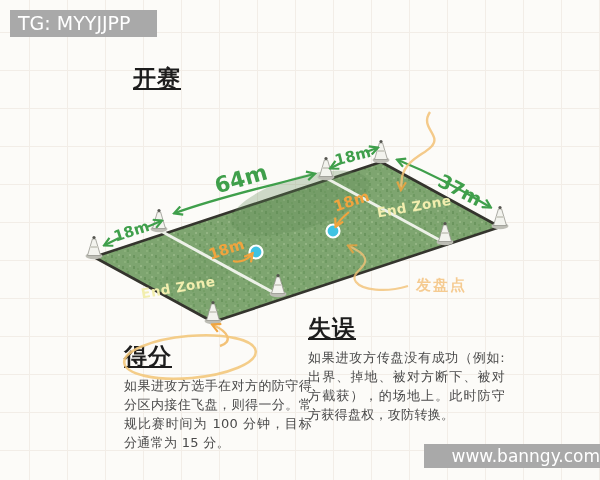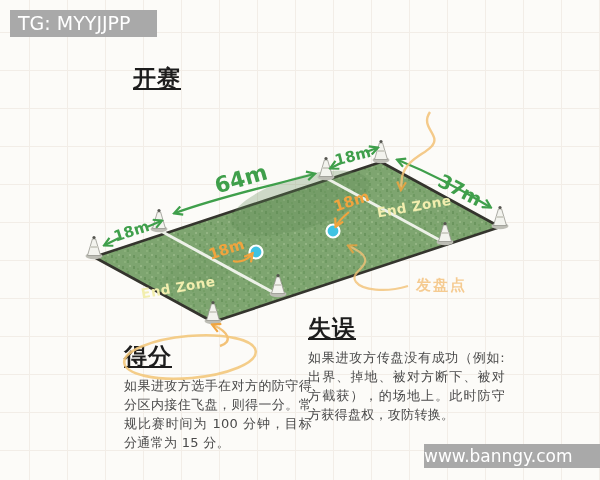--- a/index.html
+++ b/index.html
@@ -16,21 +16,21 @@
     font-family:"DejaVu Sans","Liberation Sans",sans-serif;
   }
   .wm{
     position:absolute;
     background:#a9a9a9;
     color:#ffffff;
     white-space:nowrap;
     overflow:hidden;
   }
   .wm.tl{left:10px;top:10px;width:139px;height:27px;font-size:19px;line-height:27px;padding-left:8px;}
-  .wm.br{left:424px;top:444px;width:176px;height:24px;font-size:17px;line-height:24px;text-align:left;}
+  .wm.br{left:424px;top:444px;width:176px;height:24px;font-size:17px;line-height:24px;text-align:right;}
   .section{position:absolute;}
   .section h2{
     margin:0 0 8px 0;
     font-size:23px;
     line-height:1.05;
     font-weight:700;
     color:#1d1d1d;
     letter-spacing:1px;
     text-decoration:underline;
   }

